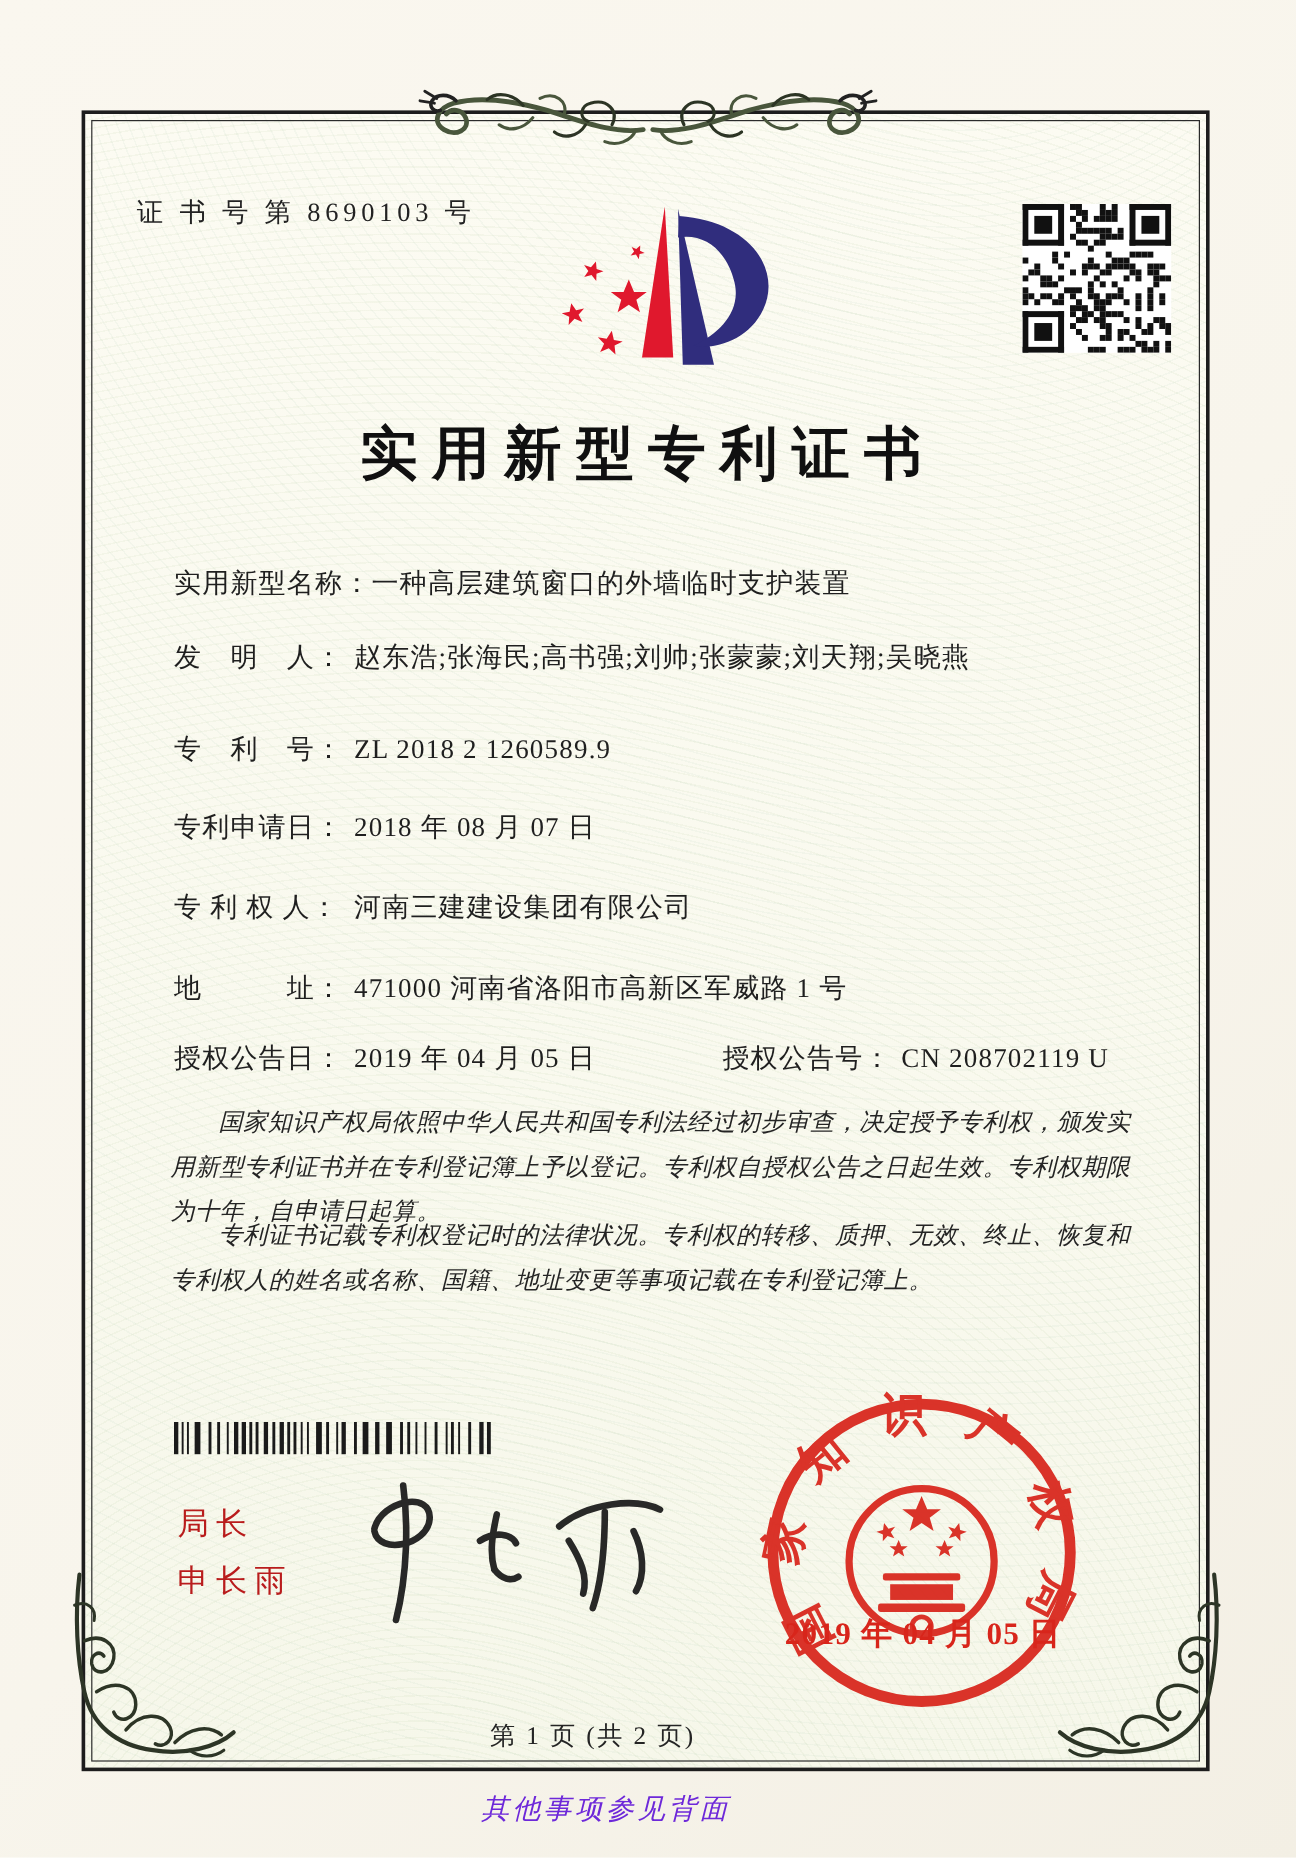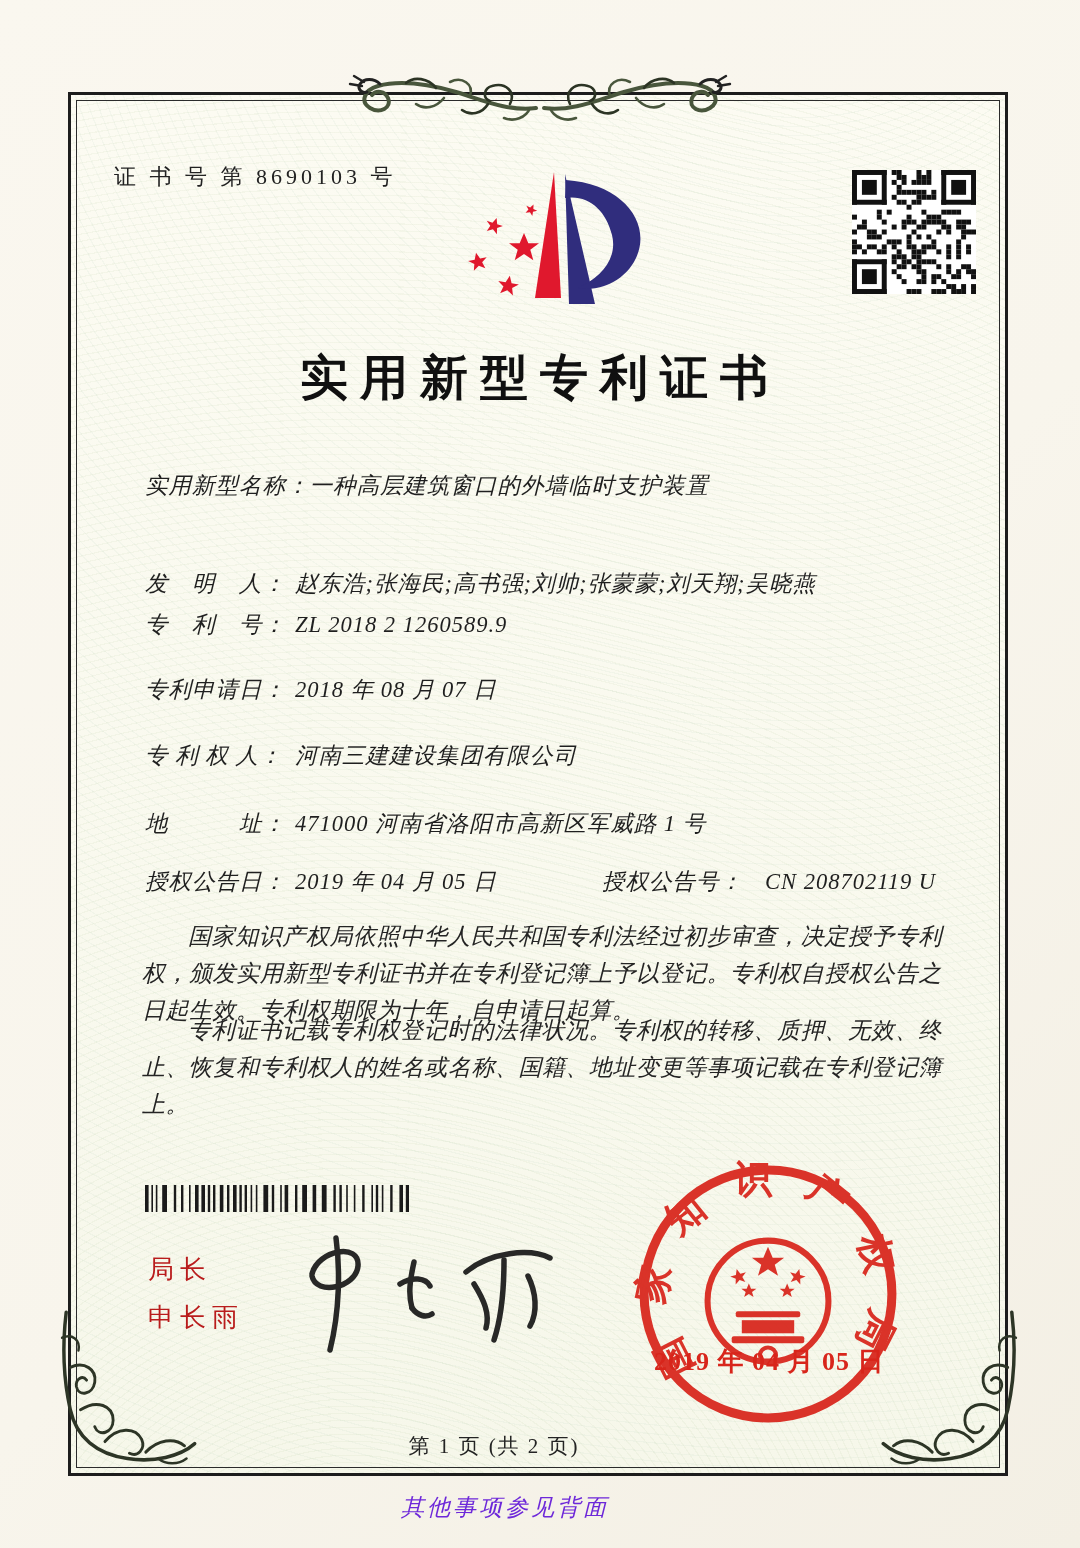--- a/index.html
+++ b/index.html
@@ -27,27 +27,27 @@
     position:absolute;left:114px;top:162px;font-size:22px;letter-spacing:4px;color:#222;
   }
   .logo{position:absolute;left:438px;top:158px;width:224px;height:158px;}
   .qr{position:absolute;left:852px;top:170px;width:124px;height:124px;background:#fff;}
   
   .title{
     position:absolute;left:0;top:346px;width:1080px;text-align:center;
     font-size:48px;font-weight:bold;letter-spacing:12px;color:#101010;
   }
   
-  .row{position:absolute;left:145px;font-size:22.5px;line-height:36px;white-space:nowrap;font-style:italic;}
+  .row{position:absolute;left:145px;font-size:22.5px;line-height:36px;white-space:nowrap;}
   .row .lbl{display:inline-block;min-width:150px;letter-spacing:1px;}
   .row .val{letter-spacing:1px;}
   .inv-lines{display:inline-block;vertical-align:top;white-space:normal;width:640px;}
   
   .para{
-    position:absolute;left:142px;width:800px;font-size:23px;line-height:37px;
+    position:absolute;left:142px;width:800px;font-size:20px;line-height:37px;
     text-indent:2em;font-style:italic;letter-spacing:.5px;color:#242424;text-align:justify;
   }
   
   .barcode{position:absolute;left:145px;top:1185px;width:264px;height:27px;}
   
   .official{
     position:absolute;left:148px;font-size:26px;letter-spacing:6px;
     font-family:"Liberation Sans","DejaVu Sans",sans-serif;color:#b91c1c;
   }
   .signature{position:absolute;left:278px;top:1228px;width:300px;height:135px;}
@@ -322,21 +322,21 @@
     <rect x="110" y="120" width="5" height="5" fill="#111"></rect>
     <rect x="120" y="120" width="5" height="5" fill="#111"></rect>
   </svg>
 
 <div class="title">实用新型专利证书</div>
 
 <div class="row" style="top:468px">
   <span class="lbl">实用新型名称：</span><span class="val">一种高层建筑窗口的外墙临时支护装置</span>
 </div>
 
-<div class="row" style="top:566px">
+<div class="row" style="top:530px">
   <span class="lbl" style="vertical-align:top">发　明　人：</span><span class="inv-lines"><span class="val">赵东浩;张海民;高书强;刘帅;张蒙蒙;刘天翔;吴晓燕</span><br>
   </span>
 </div>
 
 <div class="row" style="top:607px">
   <span class="lbl">专　利　号：</span><span class="val">ZL 2018 2 1260589.9</span>
 </div>
 
 <div class="row" style="top:672px">
   <span class="lbl">专利申请日：</span><span class="val">2018 年 08 月 07 日</span>
@@ -347,21 +347,21 @@
 </div>
 
 <div class="row" style="top:806px">
   <span class="lbl">地　　　址：</span><span class="val">471000  河南省洛阳市高新区军威路 1 号</span>
 </div>
 
 <div class="row" style="top:864px">
   <span class="lbl">授权公告日：</span><span class="val">2019 年 04 月 05 日</span>
 </div>
 <div class="row" style="left:602px;top:864px">
-  <span class="lbl" style="min-width:0;margin-right:22px">授权公告号：</span><span class="val">CN 208702119 U</span>
+  <span class="lbl" style="min-width:0;margin-right:8px">授权公告号：</span><span class="val">CN 208702119 U</span>
 </div>
 
 <div class="para" style="top:918px">国家知识产权局依照中华人民共和国专利法经过初步审查，决定授予专利权，颁发实用新型专利证书并在专利登记簿上予以登记。专利权自授权公告之日起生效。专利权期限为十年，自申请日起算。</div>
 <div class="para" style="top:1012px">专利证书记载专利权登记时的法律状况。专利权的转移、质押、无效、终止、恢复和专利权人的姓名或名称、国籍、地址变更等事项记载在专利登记簿上。</div>
 
 <svg class="barcode" id="barcode-svg" viewBox="0 0 264 27" preserveAspectRatio="none">
     <rect x="0" y="0" width="3.6" height="27" fill="#1a1a1a"></rect>
     <rect x="6.4" y="0" width="1.6" height="27" fill="#1a1a1a"></rect>
     <rect x="10.799999999999999" y="0" width="1.6" height="27" fill="#1a1a1a"></rect>
     <rect x="17.2" y="0" width="4.8" height="27" fill="#1a1a1a"></rect>

